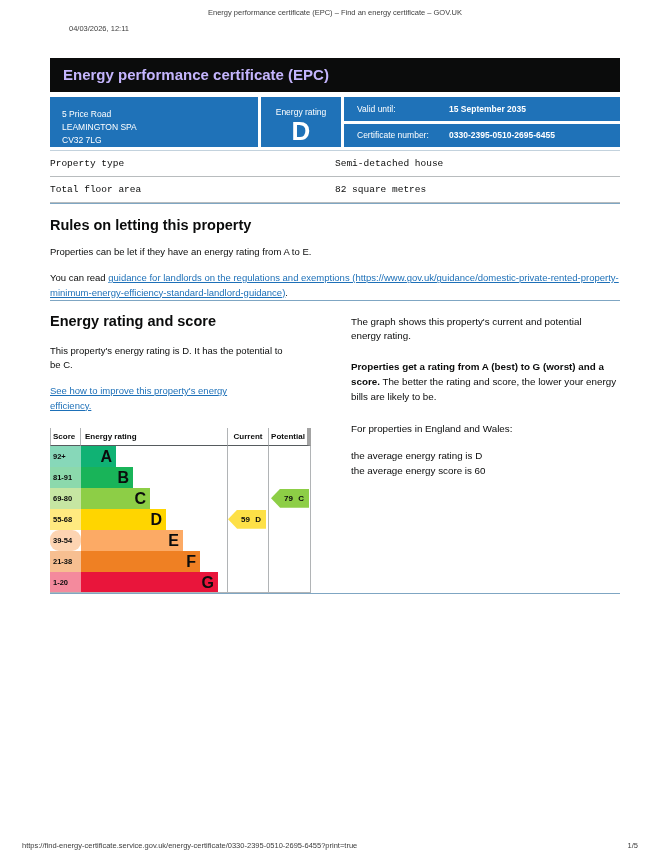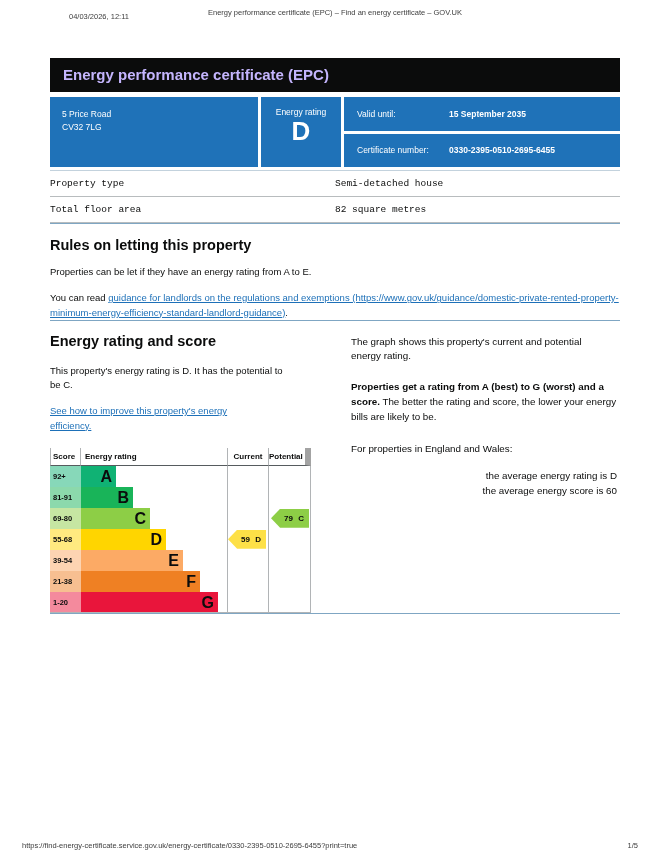--- a/index.html
+++ b/index.html
@@ -1,30 +1,30 @@
 <!DOCTYPE html>
 <html><head>
 <meta charset="utf-8">
 <style>
   * { margin:0; padding:0; box-sizing:border-box; }
   html,body { width:670px; height:865px; background:#fff; font-family:"Liberation Sans", sans-serif; color:#0b0c0c; overflow:hidden; position:relative; }
 
   
   .print-header { position:absolute; top:8px; left:0; right:0; font-size:7.5px; color:#3d3d3d; }
-  .print-header .dt { position:absolute; left:25px; top:4px;padding-left:44px; }
+  .print-header .dt { position:absolute; left:25px; top:16px;padding-left:44px; }
   .print-header .ttl { display:block; text-align:center; }
   .print-footer { position:absolute; top:841px; left:0; right:0; font-size:7.5px; color:#3d3d3d; }
   .print-footer .url { position:absolute; left:22px; top:0; }
   .print-footer .pg { position:absolute; right:32px; top:0; }
 
   .content { padding:58px 50px 0 50px; }
 
   .banner { background:#0b0c0c; color:#c4b5fd; height:34px; line-height:34px; padding-left:13px; font-size:15px; font-weight:bold; }
 
-  .summary-box { margin-top:5px; display:flex; gap:3px; height:70px; font-size:8.5px; color:#fff; }
+  .summary-box { margin-top:5px; display:flex; gap:3px; height:50px; font-size:8.5px; color:#fff; }
   .summary-box .cell { background:#1f72b8; }
   .addr-cell { width:208px; padding:11px 0 0 12px; line-height:1.5; }
   .rating-cell { width:80px; text-align:center; padding-top:10px; }
   .rating-cell .big-letter { font-size:26px; font-weight:bold; line-height:1.1; }
   .details-cell { flex:1; display:flex; flex-direction:column; gap:3px; background:transparent !important; }
   .details-row { background:#1f72b8; flex:1; display:flex; align-items:center; }
   .details-row .lbl { width:105px; padding-left:13px; }
   .details-row .val { font-weight:bold; }
 
   table.props { width:100%; border-collapse:collapse; margin-top:3px; font-size:9.5px; border-top:1px solid #c3d2dd;font-family:Liberation Mono, monospace; }
@@ -43,31 +43,31 @@
   .columns { display:flex; margin-top:12px; gap:40px; }
   .col-left { width:261px; }
   .col-left h2 { margin-top:0; }
   .col-left p.body { max-width:245px; margin-top:15px; }
   .col-left p.link-para { max-width:218px; }
   .col-right { width:266px; font-size:9.8px; }
   .col-right p { font-size:9.8px; }
   .col-right p.first { margin-top:2px; max-width:250px; }
   .col-right p.second { margin-top:16px; }
   .col-right p.third { margin-top:18px; }
-  .col-right .avg-lines { margin-top:12px; font-size:9.8px; line-height:1.5;text-align:right; }
+  .col-right .avg-lines { margin-top:12px; font-size:9.8px; line-height:1.5; }
   b.inline-bold { font-weight:bold; }
 
   
   .chart { position:relative; width:261px; height:165px; margin-top:15px; font-size:8px; }
   .chart-header { display:flex; height:18px; }
   .chart-header > div { border-bottom:1px solid #565b5e; font-weight:bold; line-height:17px; }
   .h-score { width:31px; padding-left:2px; border-left:1px solid #b1b4b6; border-right:1px solid #b1b4b6; }
   .h-rating { flex:1; padding-left:4px; }
   .h-current { width:41px; text-align:center; border-left:1px solid #b1b4b6; }
-  .h-potential { width:43px; border-left:1px solid #b1b4b6; border-right:6px solid #a3a3a3; }
+  .h-potential { width:43px; text-align:center; border-left:1px solid #b1b4b6; border-right:4px solid #a3a3a3; }
   .band-row { display:flex; height:21px; }
   .score-cell { width:31px; font-size:7.5px; font-weight:bold; line-height:21px; padding-left:3px; }
   .bar-cell { flex:1; }
   .bar { height:21px; text-align:right; padding-right:4px; font-size:16px; font-weight:bold; line-height:21px; }
   .cell-current { width:41px; border-left:1px solid #b1b4b6; }
   .cell-potential { width:43px; border-left:1px solid #b1b4b6; border-right:1px solid #b1b4b6; }
   .chart-bottom { position:absolute; left:0; right:0; bottom:0; border-bottom:1px solid #b1b4b6; }
   .arrow { position:absolute; width:38px; height:19px; clip-path:polygon(0 50%, 24% 0, 100% 0, 100% 100%, 24% 100%); display:flex; align-items:center; justify-content:center; padding-left:8px; font-size:8px; font-weight:bold; word-spacing:3px; }
 </style>
 </head>
@@ -78,20 +78,21 @@
   <span class="ttl">Energy performance certificate (EPC) – Find an energy certificate – GOV.UK</span>
 </div>
 
 <div class="content">
 
   <div class="banner">Energy performance certificate (EPC)</div>
 
   <div class="summary-box">
     <div class="cell addr-cell">
       <div>5 Price Road</div>
+      <div>LEAMINGTON SPA</div>
       <div>CV32 7LG</div>
     </div>
     <div class="cell rating-cell">
       <div>Energy rating</div>
       <div class="big-letter">D</div>
     </div>
     <div class="cell details-cell">
       <div class="details-row">
         <span class="lbl">Valid until:</span>
         <span class="val">15 September 2035</span>
@@ -164,21 +165,21 @@
             </div>
             <div class="band-row">
               <div class="score-cell" style="background: rgb(255, 234, 128);">55-68</div>
               <div class="bar-cell">
                 <div class="bar" style="width: 85px; background: rgb(255, 213, 0);">D</div>
               </div>
               <div class="cell-current"></div>
               <div class="cell-potential"></div>
             </div>
             <div class="band-row">
-              <div class="score-cell" style="background: rgb(253, 212, 178);">39-54</div>
+              <div class="score-cell" style="background: rgb(253, 212, 178); border-radius: 9px;">39-54</div>
               <div class="bar-cell">
                 <div class="bar" style="width: 102px; background: rgb(252, 170, 101);">E</div>
               </div>
               <div class="cell-current"></div>
               <div class="cell-potential"></div>
             </div>
             <div class="band-row">
               <div class="score-cell" style="background: rgb(247, 191, 145);">21-38</div>
               <div class="bar-cell">
                 <div class="bar" style="width: 119px; background: rgb(239, 128, 35);">F</div>

